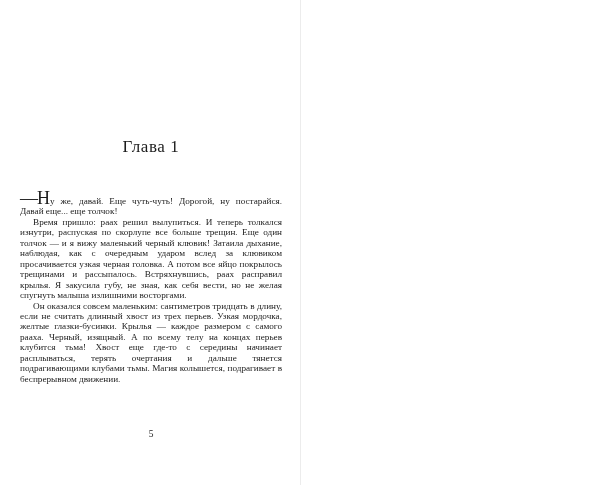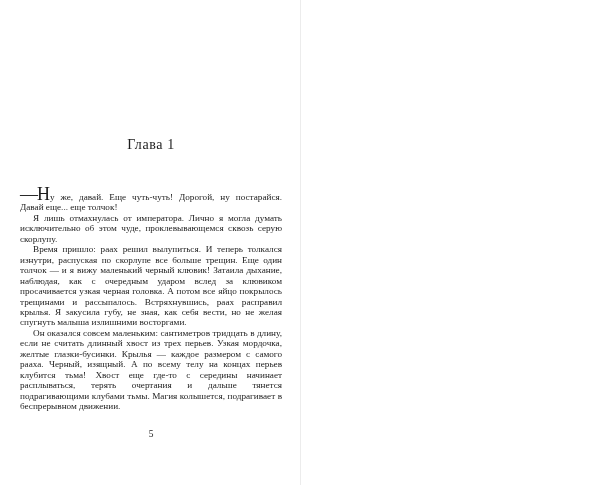--- a/index.html
+++ b/index.html
@@ -9,21 +9,21 @@
     font-family:"Liberation Serif","DejaVu Serif",serif;
     color:#1c1c1c;
   }
   .spread { position:relative; width:600px; height:485px; background:#ffffff; }
   .page { position:absolute; top:0; height:485px; background:#ffffff; }
   .page-left { left:0; width:300px; }
   .page-right { left:300px; width:300px; border-left:1px solid #ececec; box-sizing:border-box; }
 
   .left-text { position:absolute; left:20px; top:137px; width:262px; }
   .chapter-heading {
-    text-align:center; font-size:14px; font-weight:400;
+    text-align:center; font-size:17px; font-weight:400;
     margin:0 0 8px 0; letter-spacing:0.6px; text-indent:0;
   }
   p.body-par {
     margin:0; font-size:9.2px; line-height:10.45px;
     text-align:justify; text-indent:13px;
   }
   p.opening-par { text-indent:0;margin-top:39px; }
   .dash-big { font-size:18px; line-height:0; letter-spacing:-1px; }
   .dropcap { font-size:18px; line-height:0; }
 
@@ -36,21 +36,20 @@
 <body>
 
 <div class="spread">
 
   <div class="page page-left">
     <div class="left-text">
       <h1 class="chapter-heading">Глава 1</h1>
 
       <p class="body-par opening-par"><span class="dash-big">—</span><span class="dropcap">Н</span><span>у же, давай. Еще чуть-чуть! Дорогой, ну постарайся. Давай еще... еще толчок!</span></p>
 
-      <p class="body-par">Я лишь отмахнулась от императора. Лично я могла думать исключительно об этом чуде, проклевывающемся сквозь серую скорлупу.</p>
       <p class="body-par">Время пришло: раах решил вылупиться. И теперь толкался изнутри, распуская по скорлупе все больше трещин. Еще один толчок — и я вижу маленький черный клювик! Затаила дыхание, наблюдая, как с очередным ударом вслед за клювиком просачивается узкая черная головка. А потом все яйцо покрылось трещинами и рассыпалось. Встряхнувшись, раах расправил крылья. Я закусила губу, не зная, как себя вести, но не желая спугнуть малыша излишними восторгами.</p>
       <p class="body-par">Он оказался совсем маленьким: сантиметров тридцать в длину, если не считать длинный хвост из трех перьев. Узкая мордочка, желтые глазки-бусинки. Крылья — каждое размером с самого рааха. Черный, изящный. А по всему телу на концах перьев клубится тьма! Хвост еще где-то с середины начинает расплываться, терять очертания и дальше тянется подрагивающими клубами тьмы. Магия колышется, подрагивает в беспрерывном движении.</p>
     </div>
 
     <div class="page-num page-num-left">5</div>
   </div>
 
   <div class="page page-right">
     
 

